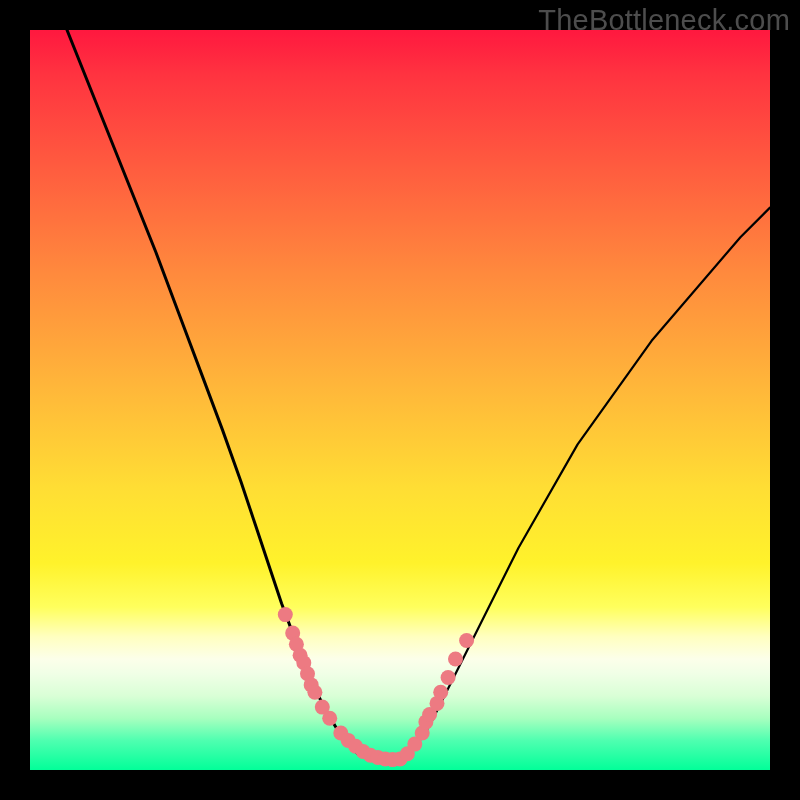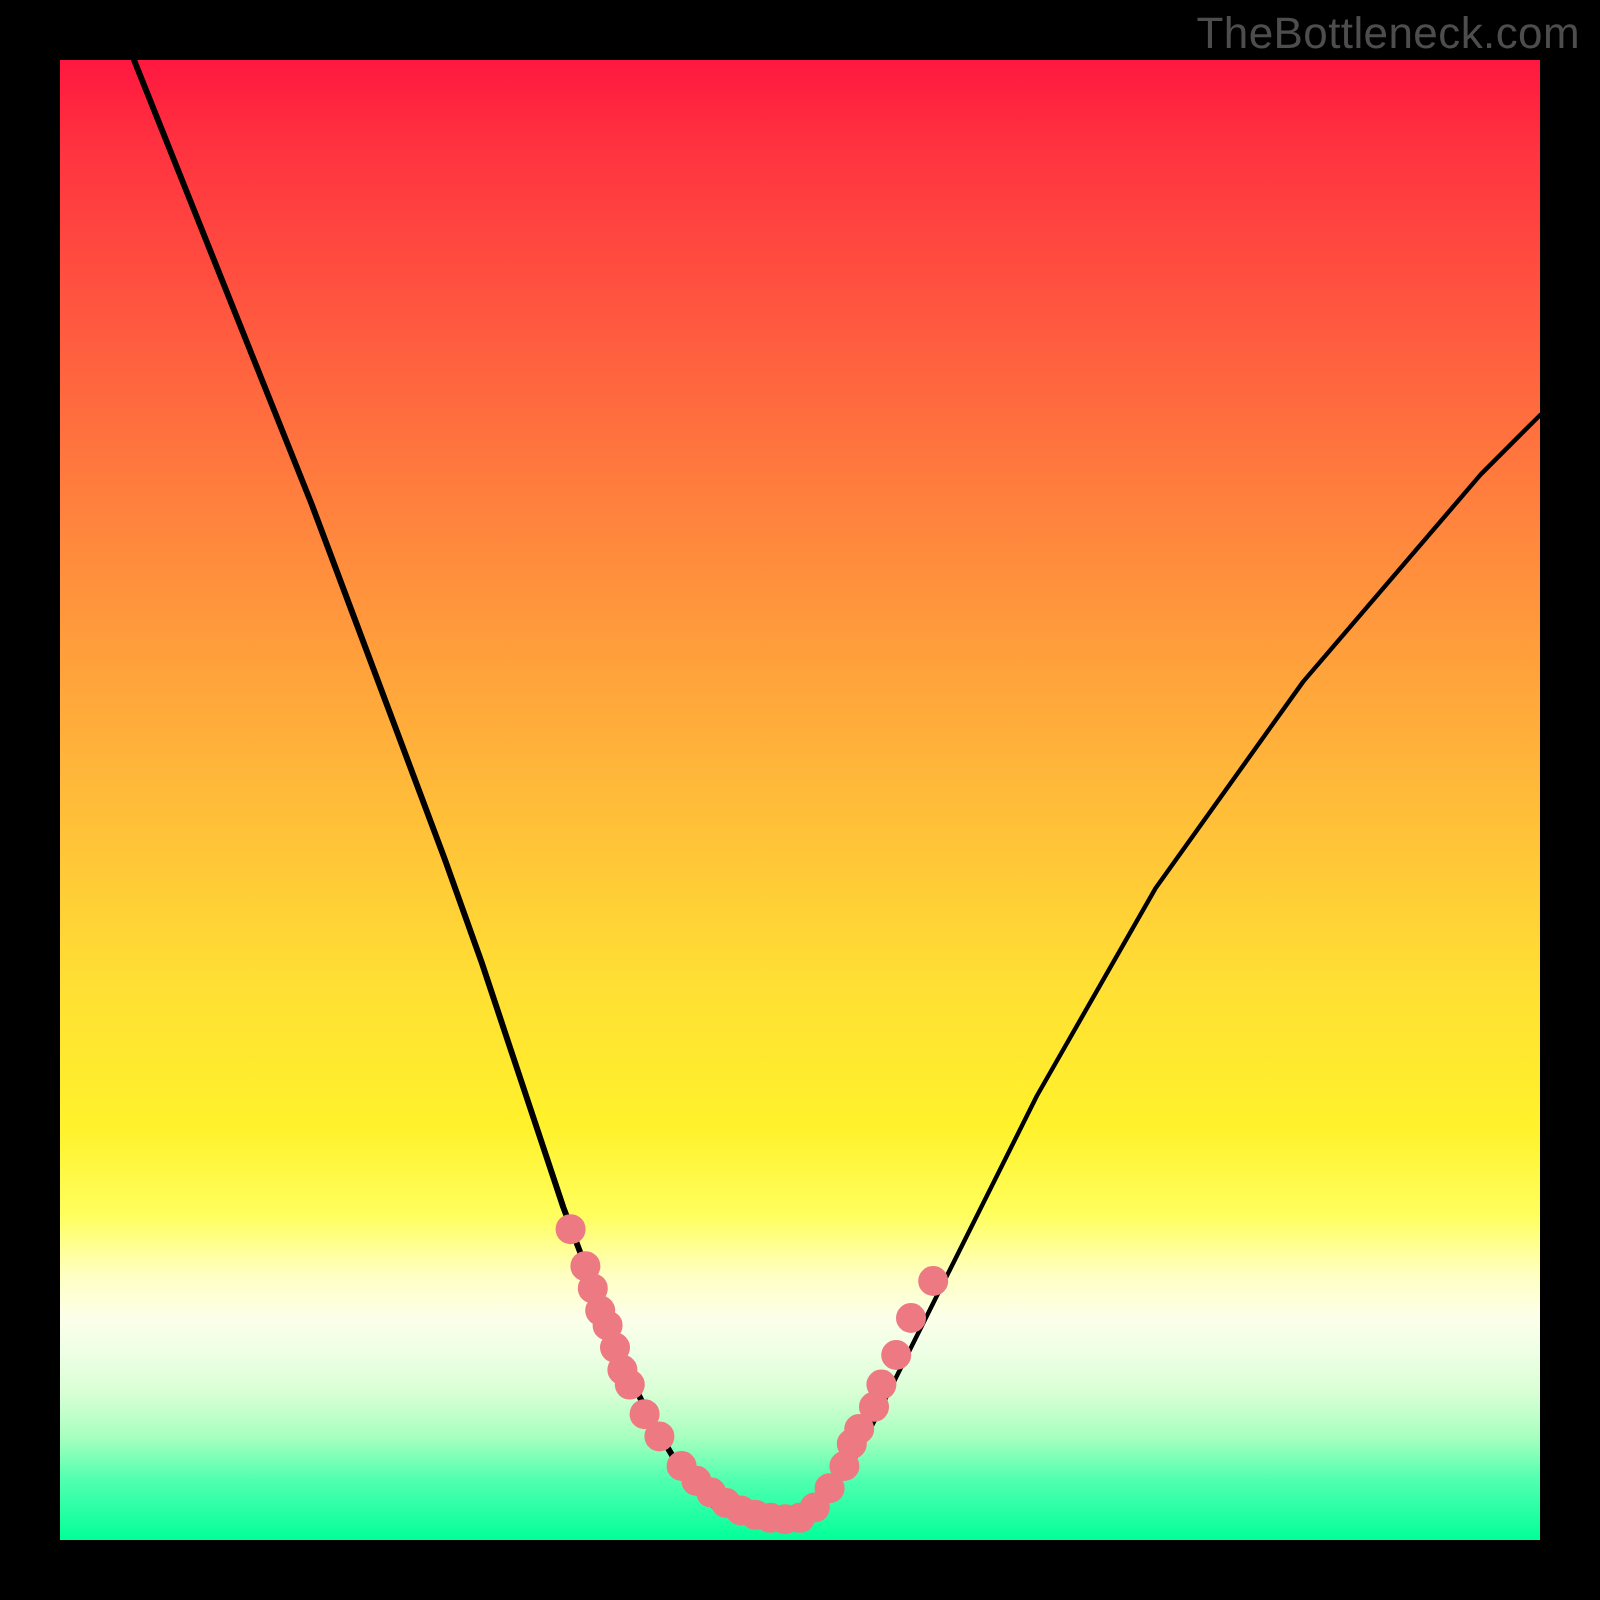--- a/index.html
+++ b/index.html
@@ -41,21 +41,21 @@
       #a8ffbf 93%,
       #4fffb0 96%,
       #02ff99 100%
     );
   }
   .watermark {
     position: absolute;
     top: 4px;
     right: 10px;
     color: #4d4d4d;
-    font-size: 22px;
+    font-size: 29px;
     font-weight: 500;
     letter-spacing: 0.2px;
   }
   svg.curve {
     position: absolute;
     left: 0;
     top: 0;
     width: 740px;
     height: 740px;
   }

